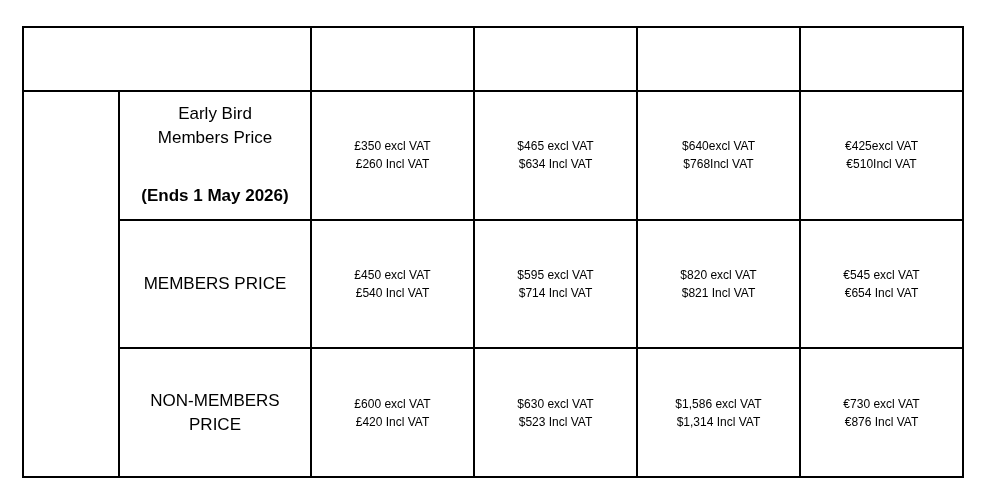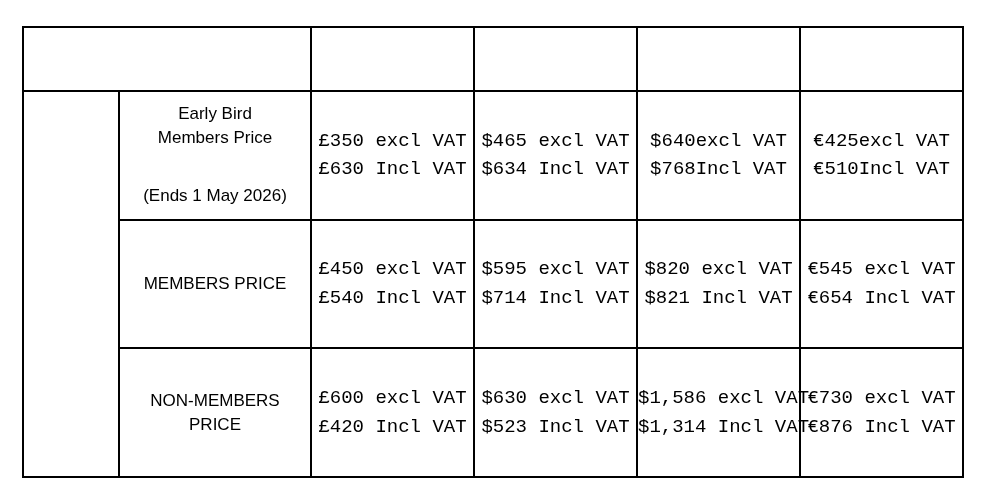--- a/index.html
+++ b/index.html
@@ -61,28 +61,27 @@
     font-weight: bold;
     line-height: 1.3;
     width: 96px;
   }
   td.tier {
     font-size: 17px;
     line-height: 1.42;
     padding: 4px 10px;
   }
   td.tier .bold {
-    font-weight: normal;
+    font-weight: bold;
     margin-top: 34px;
   }
   td.price {
-    font-size: 19px;
+    font-size: 12px;
     line-height: 1.5;
     white-space: nowrap;
-    font-family: Liberation Mono, monospace;
   }
   tbody tr {
     height: 126px;
   }
   .nowrap-line { display: block; }
 </style>
 </head>
 <body>
 
 <div class="page">
@@ -110,21 +109,21 @@
           <span class="nowrap-line">Ticket</span>
           <span class="nowrap-line">Prices</span>
         </td>
         <td class="tier">
           <span class="nowrap-line">Early Bird</span>
           <span class="nowrap-line">Members Price</span>
           <span class="nowrap-line bold">(Ends 1 May 2026)</span>
         </td>
         <td class="price">
           <span class="nowrap-line">£350 excl VAT</span>
-          <span class="nowrap-line">£630 Incl VAT</span>
+          <span class="nowrap-line">£260 Incl VAT</span>
         </td>
         <td class="price">
           <span class="nowrap-line">$465 excl VAT</span>
           <span class="nowrap-line">$634 Incl VAT</span>
         </td>
         <td class="price">
           <span class="nowrap-line">$640excl VAT</span>
           <span class="nowrap-line">$768Incl VAT</span>
         </td>
         <td class="price">

